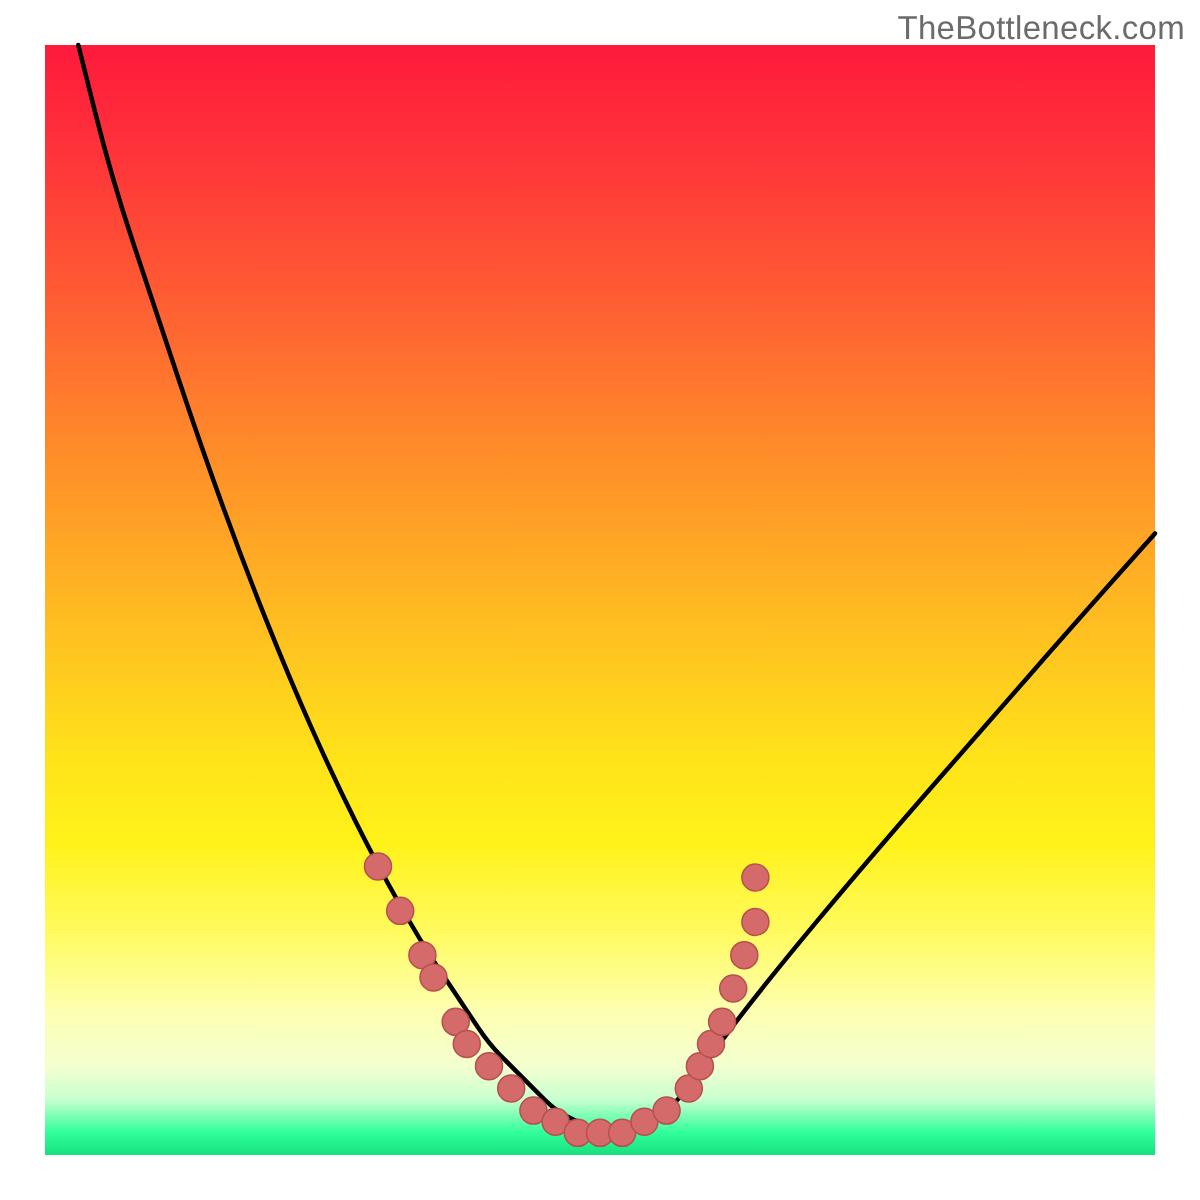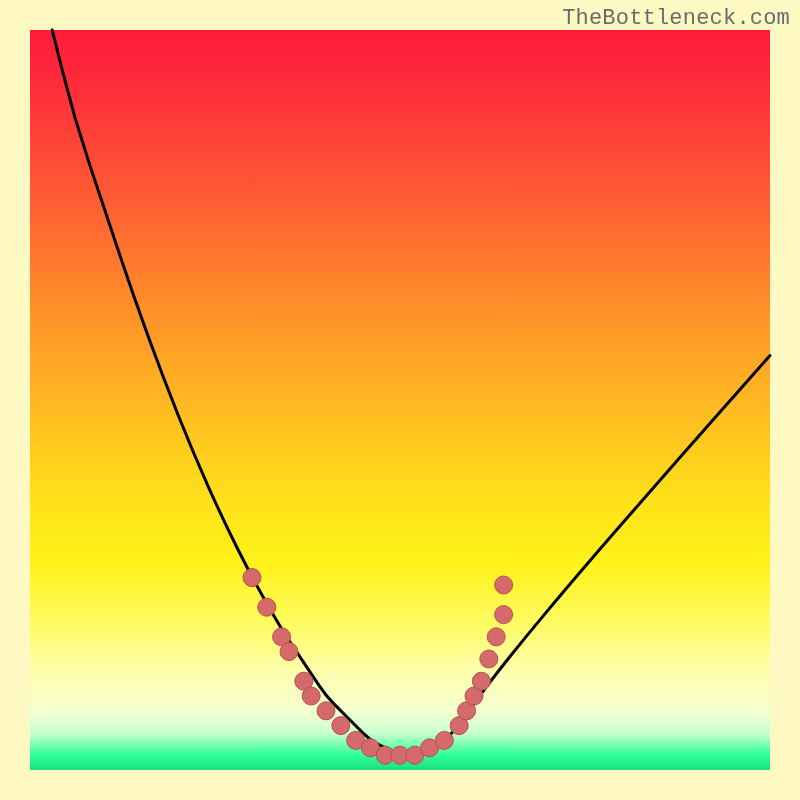--- a/index.html
+++ b/index.html
@@ -7,22 +7,21 @@
     padding: 0;
     width: 800px;
     height: 800px;
     overflow: hidden;
     background: #000;
     font-family: Arial, Helvetica, sans-serif;
   }
   .frame {
     position: absolute;
     inset: 0;
-    background: #fef9c3;
-    font-family: Liberation Mono, monospace;
+    background: #ffffff;
   }
   .plot-area {
     position: absolute;
     left: 30px;
     top: 30px;
     width: 740px;
     height: 740px;
     
     background: linear-gradient(
       to bottom,

